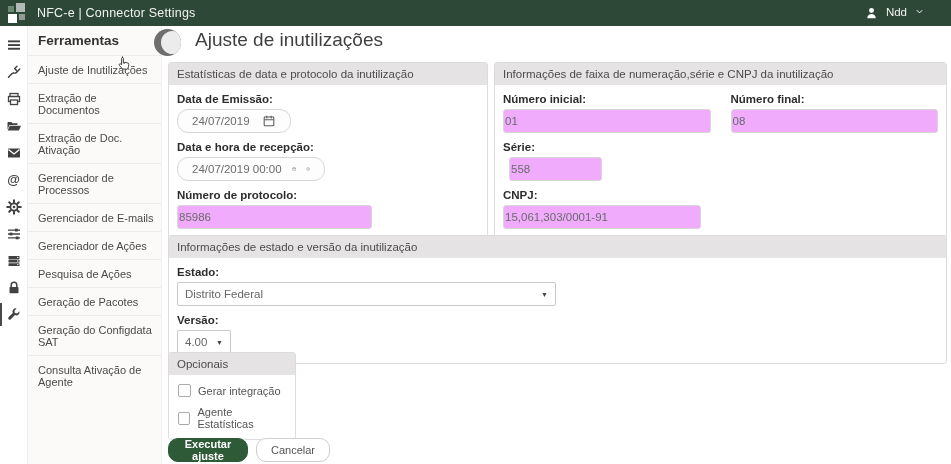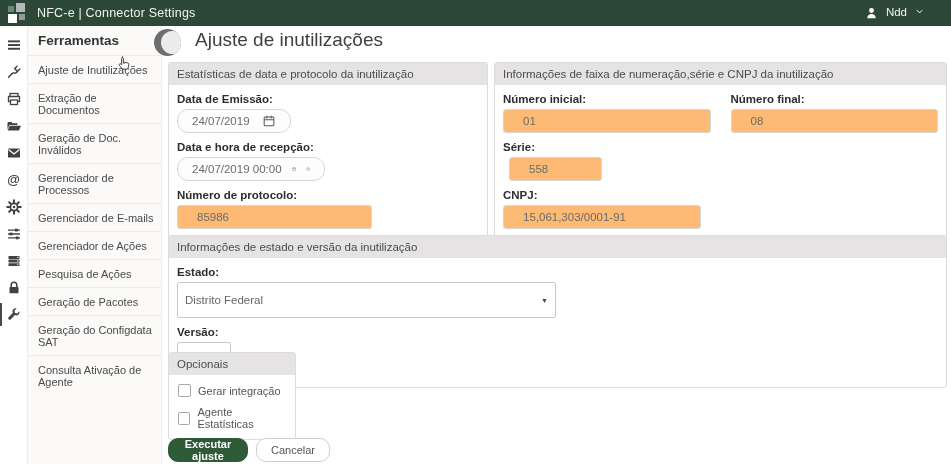--- a/index.html
+++ b/index.html
@@ -44,23 +44,23 @@
   .page-title{position:absolute;left:33px;top:3px;margin:0;font-size:19px;font-weight:normal;color:#3f3f3f}
 
   .panel{position:absolute;border:1px solid #dcdcdc;border-radius:3px;background:#fff;box-sizing:border-box}
   .panel-h{background:#e5e3e3;font-size:11.5px;color:#4c4c4c;padding:5px 8px;border-radius:2px 2px 0 0}
   .panel-b{padding:0 8px 9px 8px}
   .f-label{font-size:11.5px;font-weight:bold;color:#2d2d2d;margin:8px 0 4px}
   .inputbox{display:flex;align-items:center;border:1px solid #d7d7d7;border-radius:11px;background:#fdfdfd;
             height:24px;box-sizing:border-box;padding:0 14px;gap:10px;cursor:text}
   .inputbox .val{font-size:11.5px;color:#6b6b6b;flex:1;white-space:nowrap}
   input.txt{border:1px solid #d7d7d7;border-radius:3px;height:24px;box-sizing:border-box;
-            padding:0 19px;font-size:11.5px;color:#6b6b6b;background:#fdba74;font-family:inherit;display:block}
+            padding:0 1px;font-size:11.5px;color:#6b6b6b;background:#f0abfc;font-family:inherit;display:block}
   .selectbox{display:flex;align-items:center;justify-content:space-between;border:1px solid #c9c9c9;
-             border-radius:2px;height:36px;box-sizing:border-box;padding:0 7px;background:#fff;cursor:pointer}
+             border-radius:2px;height:24px;box-sizing:border-box;padding:0 7px;background:#fff;cursor:pointer}
   .selectbox .val{font-size:11.5px;color:#666}
   .selectbox .arr{font-size:7px;color:#444}
 
   #panelA{left:6px;top:36px;width:320px}
   #panelB{left:332px;top:36px;width:453px}
   #panelC{left:6px;top:209px;width:779px}
   #panelD{left:6px;top:326px;width:128px}
 
   .cols{display:flex;gap:20px}
   .col{width:208px}
@@ -189,21 +189,21 @@
     <svg width="16" height="16" viewBox="0 0 16 16">
       <path d="M13.4 4.3a3.2 3.2 0 01-4.5 3.8L4.6 12.4a1.5 1.5 0 01-2.1-2.1L6.8 6a3.2 3.2 0 013.8-4.5L8.5 3.6l.3 2.5 2.5.3z" fill="#414141"></path>
     </svg>
   </div>
 </div>
 
 <div class="sidebar">
   <div class="sidebar-header">Ferramentas</div>
   <div class="side-item">Ajuste de Inutilizações</div>
   <div class="side-item">Extração de Documentos</div>
-  <div class="side-item">Geração de Doc. Inválidos</div>
+  <div class="side-item">Extração de Doc. Ativação</div>
   <div class="side-item">Gerenciador de Processos</div>
   <div class="side-item">Gerenciador de E-mails</div>
   <div class="side-item">Gerenciador de Ações</div>
   <div class="side-item">Pesquisa de Ações</div>
   <div class="side-item">Geração de Pacotes</div>
   <div class="side-item">Geração do Configdata SAT</div>
   <div class="side-item">Consulta Ativação de Agente</div>
   <svg class="hand-cursor" width="16" height="17" viewBox="0 0 16 17">
     <path d="M6 1.2c.9 0 1.4.6 1.4 1.5v4.4l1.2.2.2-1c1.7.3 3.4.7 3.7 1.1.4.5.3 1.7 0 2.8-.2 1-.7 2.6-1.2 3l-4.8-.2-3-3.5c-.5-.6-.4-1.3.1-1.6.4-.2 1-.1 1.4.3l.6.6V2.7c0-.9.5-1.5 1.4-1.5z" fill="#fff" stroke="#2b2b2b" stroke-width=".9"></path>
   </svg>

